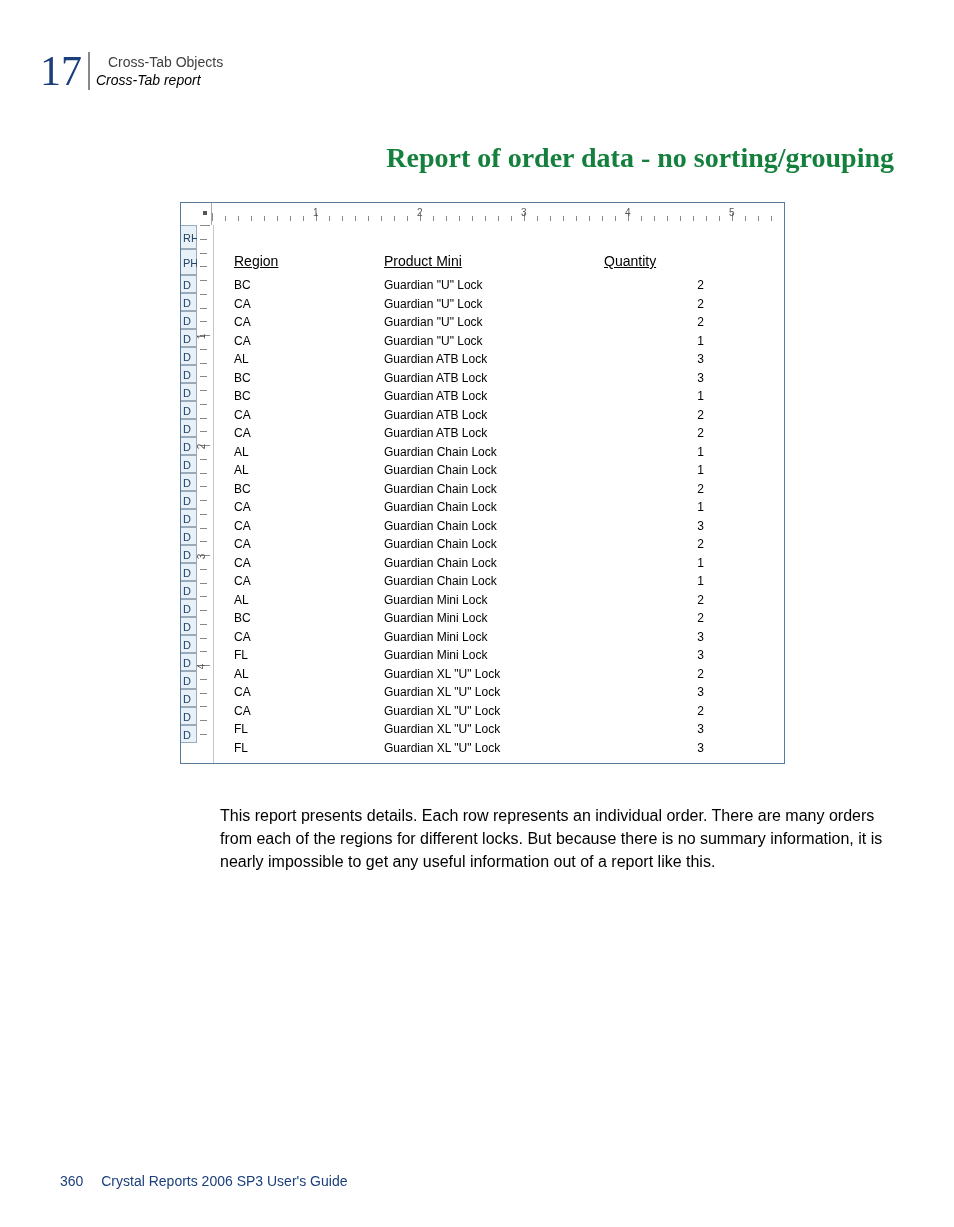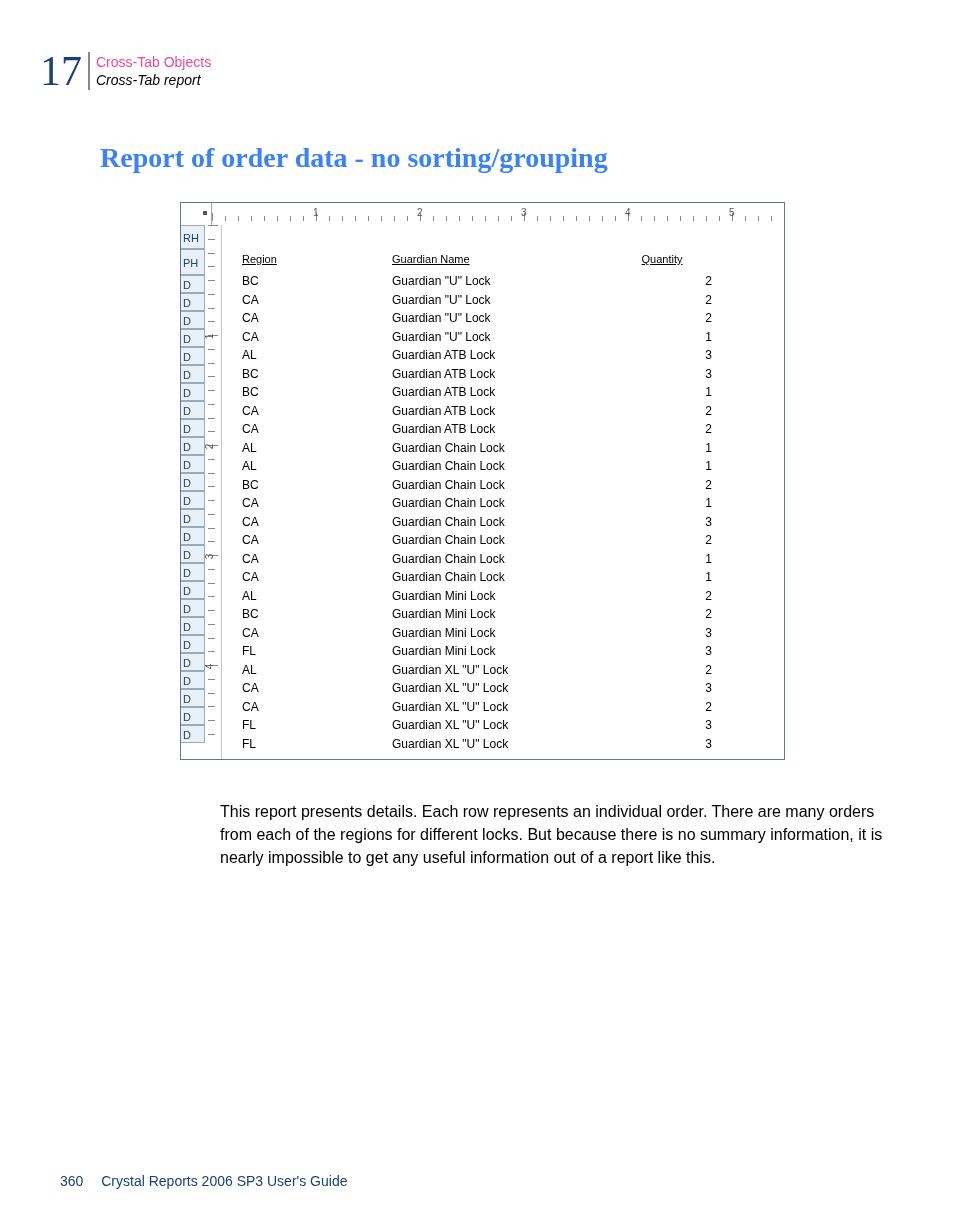--- a/index.html
+++ b/index.html
@@ -34,37 +34,38 @@
     height: 38px;
     background: #888;
     margin-right: 6px;
   }
   .header-titles {
     display: flex;
     flex-direction: column;
     font-size: 14px;
     line-height: 1.3;
   }
-  .header-titles .t1 { color: #ec4899; }
+  .header-titles .t1 { color: #404040; margin-left: 12px; }
   .header-titles .t2 { font-style: italic; color: #000; }
 
   .body-text {
     margin-left: 180px;
     font-size: 16px;
     line-height: 1.45;
     color: #000;
     margin-bottom: 30px;
   }
 
   .section-heading {
     font-family: Georgia, 'Times New Roman', serif;
     font-size: 28px;
     font-weight: bold;
-    color: #3b82f6;
+    color: #15803d;
     margin: 20px 0 28px 60px;
+    text-align: right;
   }
 
   .report-frame {
     margin-left: 140px;
     width: 605px;
     border: 1px solid #5a7a9a;
     background: #fff;
     box-sizing: border-box;
     margin-bottom: 40px;
   }
@@ -74,40 +75,40 @@
   .ruler-corner::after { content:""; position:absolute; right:4px; top:8px; width:4px; height:4px; background:#555;}
   .hruler {
     flex:1; background:#fff; position:relative; overflow:hidden;
     font-size:10px; color:#555;
   }
   .hruler .maj { position:absolute; top:4px; font-size:10px; }
   .hruler .tick { position:absolute; top:13px; width:1px; height:5px; background:#888;}
   .hruler .tick.big { top:10px; height:8px;}
 
   .design-body { display:flex; }
-  .section-col { width:24px; display:flex; flex-direction:column; box-sizing:border-box;}
+  .section-col { width:16px; display:flex; flex-direction:column; box-sizing:border-box;}
   .section-label {
     background:#e8f0f8; border:1px solid #9ab; border-left:0;
     font-size:11px; color:#246; padding:2px 2px;
     box-sizing:border-box;
   }
   .section-label.small { height:18px; line-height:14px;}
   .vruler {
     width:16px; background:#fff; position:relative;
     border-left:0; box-sizing:border-box;
   }
   .vruler .vt { position:absolute; left:3px; width:7px; height:1px; background:#888;}
   .vruler .vnum { position:absolute; left:2px; font-size:10px; color:#555; transform: rotate(-90deg); transform-origin:center;}
   .vsep { width:1px; background:#c0c8d0; }
 
   .content-area {
     flex:1; padding:4px 8px 6px 20px; font-size:12px;
   }
 
-  .ph-row { display:flex; margin:2px 0 6px 0; font-size:11px; }
+  .ph-row { display:flex; margin:2px 0 6px 0; font-size:14px; }
   .col-region { width:150px; }
   .col-product { width:220px; }
   .col-qty { width:100px; text-align:right; padding-right:30px;}
   .underline { text-decoration: underline; }
 
   .data-rows { font-size:12px; line-height:18.5px;margin-top:7px; }
   .data-row { display:flex; }
 
   .footer {
     position:absolute;
@@ -263,22 +264,22 @@
           <span class="vnum" style="top: 106px;">1</span>
           <span class="vnum" style="top: 216px;">2</span>
           <span class="vnum" style="top: 326px;">3</span>
           <span class="vnum" style="top: 436px;">4</span>
         </div>
       <div class="vsep"></div>
       <div class="content-area">
         <div style="height:22px"></div>
         <div class="ph-row">
           <span class="col-region underline">Region</span>
-          <span class="col-product underline">Guardian Name</span>
-          <span class="col-qty underline" style="text-align:center">Quantity</span>
+          <span class="col-product underline">Product Mini</span>
+          <span class="col-qty underline" style="text-align:left">Quantity</span>
         </div>
         <div class="data-rows" id="data-rows">
             <div class="data-row">
               <span class="col-region">BC</span>
               <span class="col-product">Guardian "U" Lock</span>
               <span class="col-qty">2</span>
             </div>
             <div class="data-row">
               <span class="col-region">CA</span>
               <span class="col-product">Guardian "U" Lock</span>

